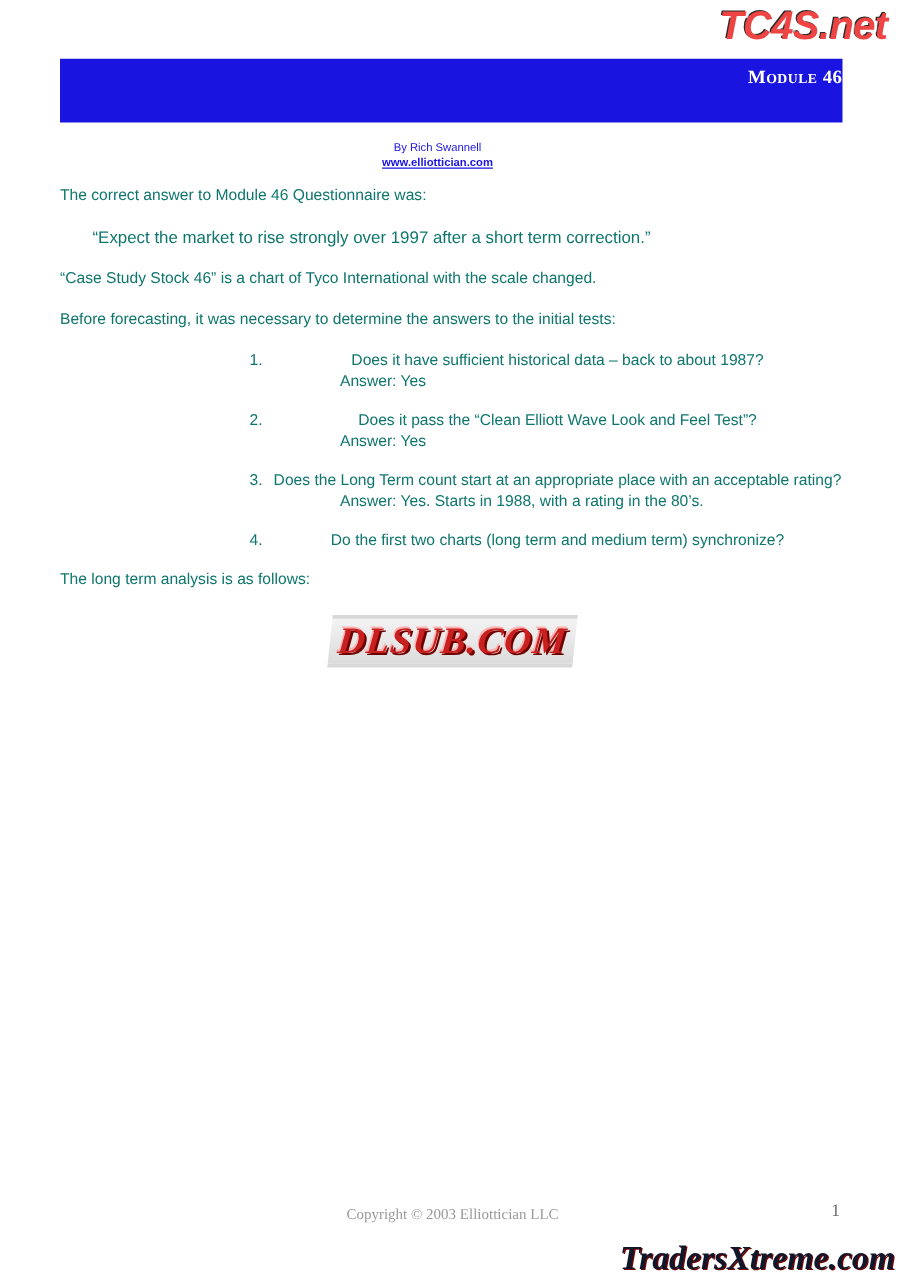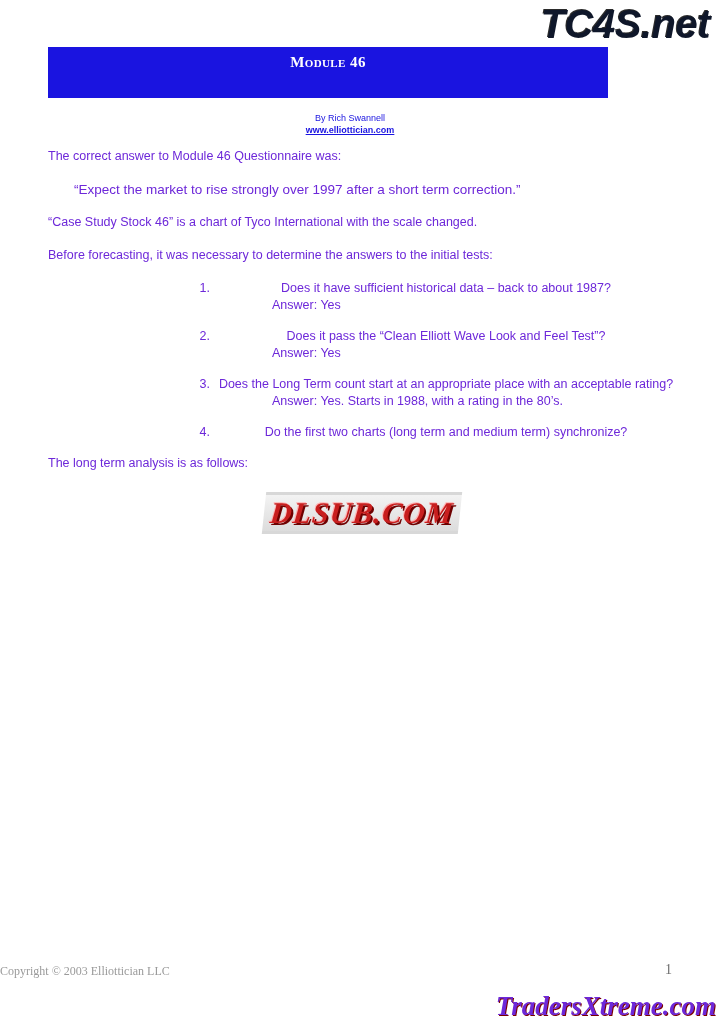--- a/index.html
+++ b/index.html
@@ -15,36 +15,36 @@
     color: #000000;
     overflow: hidden;
   }
 
   
   .wm-tc4s {
     position: absolute;
     top: 2px;
     right: 14px;
     font-family: "Liberation Sans", sans-serif;
-    font-size: 40px;
+    font-size: 32px;
+    font-weight: bold;
+    font-style: italic;
+    color: #ef4444;
+    text-shadow: 2px 2px 1px rgba(255,255,255,0.9), -1px -1px 0 #2b2b2b;
+    letter-spacing: -0.5px;
+  }
+  .wm-traders {
+    position: absolute;
+    bottom: 2px;
+    right: 8px;
+    font-family: "Liberation Serif", serif;
+    font-size: 27px;
     font-weight: bold;
     font-style: italic;
     color: #0f172a;
-    text-shadow: 2px 2px 1px rgba(255,255,255,0.9), -1px -1px 0 #2b2b2b;
-    letter-spacing: -0.5px;
-  }
-  .wm-traders {
-    position: absolute;
-    bottom: 2px;
-    right: 8px;
-    font-family: "Liberation Serif", serif;
-    font-size: 27px;
-    font-weight: bold;
-    font-style: italic;
-    color: #6d28d9;
     text-shadow: 1px 1px 0 #7a0000;
   }
   .wm-dlsub {
     position: absolute;
     left: 212px;
     top: 492px;
     width: 300px;
     text-align: center;
     font-family: "Liberation Serif", serif;
     font-size: 30px;
@@ -61,25 +61,25 @@
     border-top: 3px solid #d8d8d8;
     border-bottom: 3px solid #d8d8d8;
     background: linear-gradient(#f3f3f3, #dcdcdc);
   }
 
   
   .banner {
     position: absolute;
     left: 48px;
     top: 47px;
-    width: 560px;
+    width: 626px;
     height: 51px;
     background: #1a14e0;
     color: #ffffff;
-    text-align: center;
+    text-align: right;
     box-sizing: border-box;
     padding-top: 5px;
   }
   .banner-line1 {
     font-family: "Liberation Serif", serif;
     font-weight: bold;
     font-size: 15px;
     font-variant: small-caps;
     letter-spacing: 0.4px;
     line-height: 20px;
@@ -111,21 +111,21 @@
   }
 
   
   .doc {
     position: absolute;
     left: 48px;
     top: 148px;
     width: 630px;
     font-size: 12.5px;
     line-height: 17px;
-    color: #6d28d9;
+    color: #0f766e;
   }
   p.para {
     margin: 0 0 16px 0;
   }
   p.quote {
     margin: 0 0 16px 0;
     padding-left: 26px;
     font-size: 13.5px;
   }
 
@@ -160,21 +160,21 @@
   p.closing {
     margin: 6px 0 16px 0;
   }
 
   
   .footer-copy {
     position: absolute;
     left: 0;
     top: 964px;
     width: 724px;
-    text-align: left;
+    text-align: center;
     font-family: "Liberation Serif", serif;
     font-size: 12px;
     color: #9a9a9a;
   }
   .footer-page {
     position: absolute;
     left: 665px;
     top: 962px;
     font-family: "Liberation Serif", serif;
     font-size: 14px;

